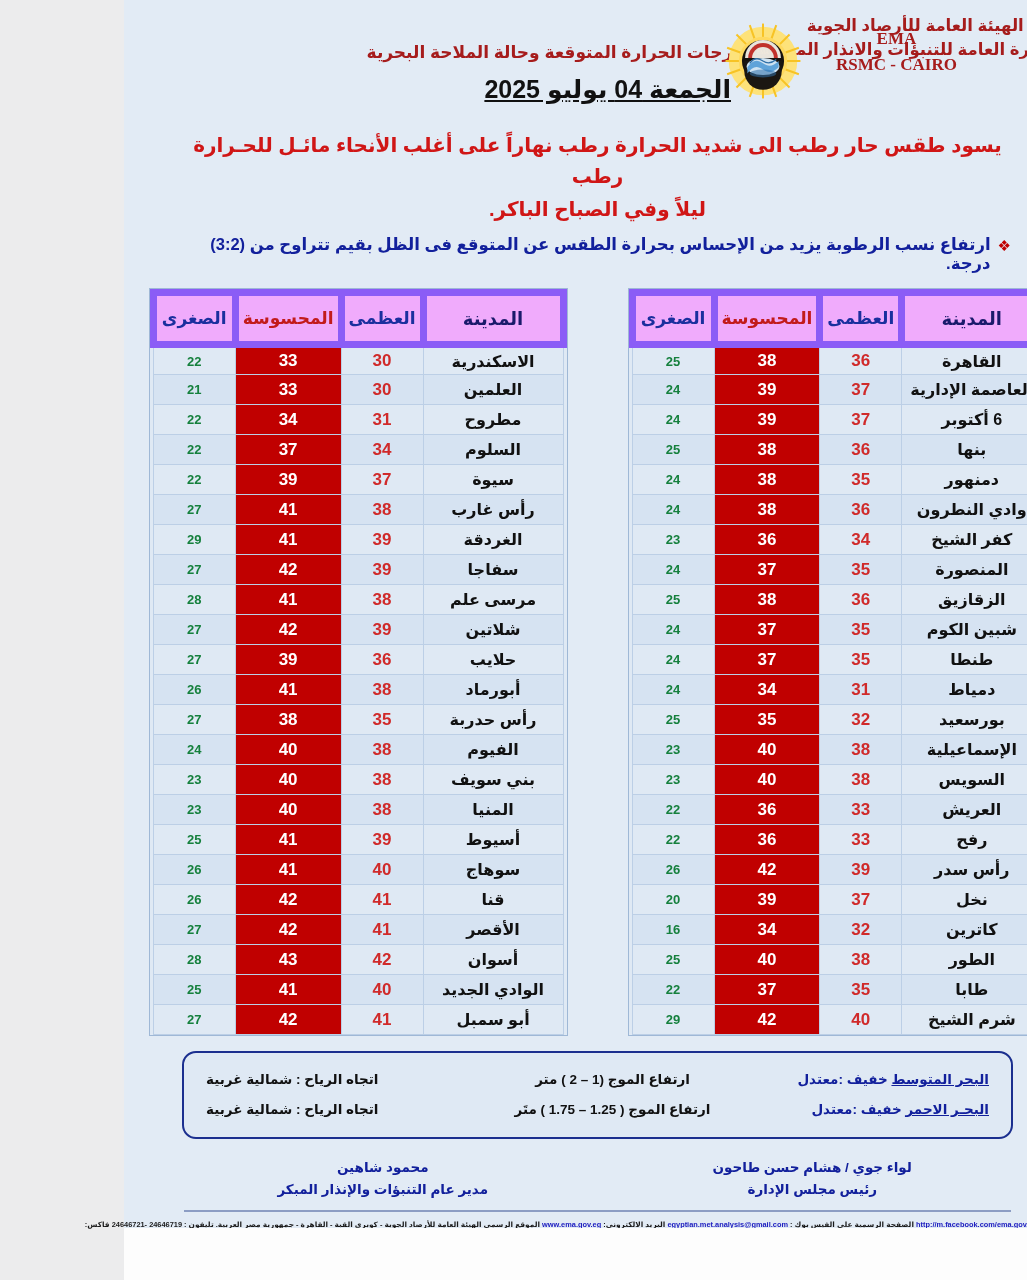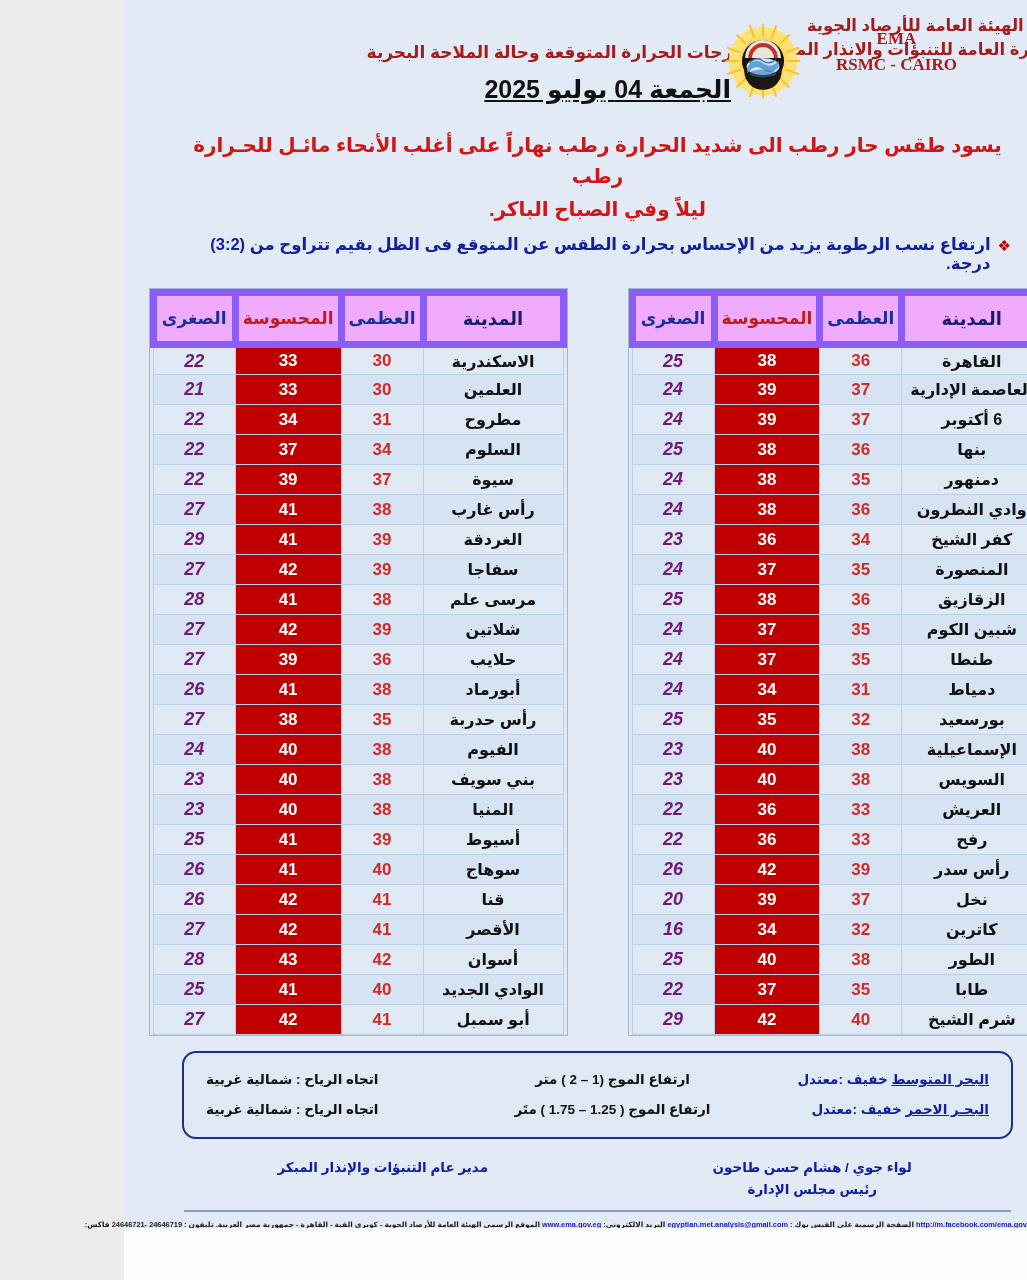--- a/index.html
+++ b/index.html
@@ -113,21 +113,21 @@
     font-weight: bold;
     vertical-align: middle;
     background: #dfe9f4;
   }
   table.wx tr:nth-child(even) td { background: #d6e3f2; }
   td.c-city { color: #111; font-size: 16px; text-align: center; }
   td.c-max  { color: #d02a2a; font-size: 17px; }
   td.c-felt { color: #ffffff; font-size: 17px; background: #c00000 !important;
               border-left: 1px solid #c00000; border-right: 1px solid #c00000;
               border-top: 1px solid #d23b3b; border-bottom: 1px solid #d23b3b; }
-  td.c-min  { color: #701a75; font-size: 18px; font-style: italic; }
+  td.c-min  { color: #15803d; font-size: 13px; }
 
   
   .marine {
     margin: 16px 58px 0 58px;
     border: 2.5px solid #1b2f8f;
     border-radius: 14px;
     background: #dfe9f4;
     padding: 11px 22px 13px 22px;
   }
   .marine-row {
@@ -566,20 +566,21 @@
       <div class="m-wind">اتجاه الرياح : شمالية غربية</div>
     </div>
   </div>
 
   <div class="sigs">
     <div class="sig">
       <span class="name">لواء جوي / هشام حسن طاحون</span>
       <span class="role">رئيس مجلس الإدارة</span>
     </div>
     <div class="sig">
+      <span class="name">محمود شاهين</span>
       <span class="role">مدير عام التنبؤات والإنذار المبكر</span>
     </div>
   </div>
 
   <div class="rule"></div>
 
   <div class="footer">
     <span class="lnk">http://m.facebook.com/ema.gov.eg</span>
     <span>الصفحة الرسمية على الفيس بوك :</span>
     <span class="lnk">egyptian.met.analysis@gmail.com</span>

